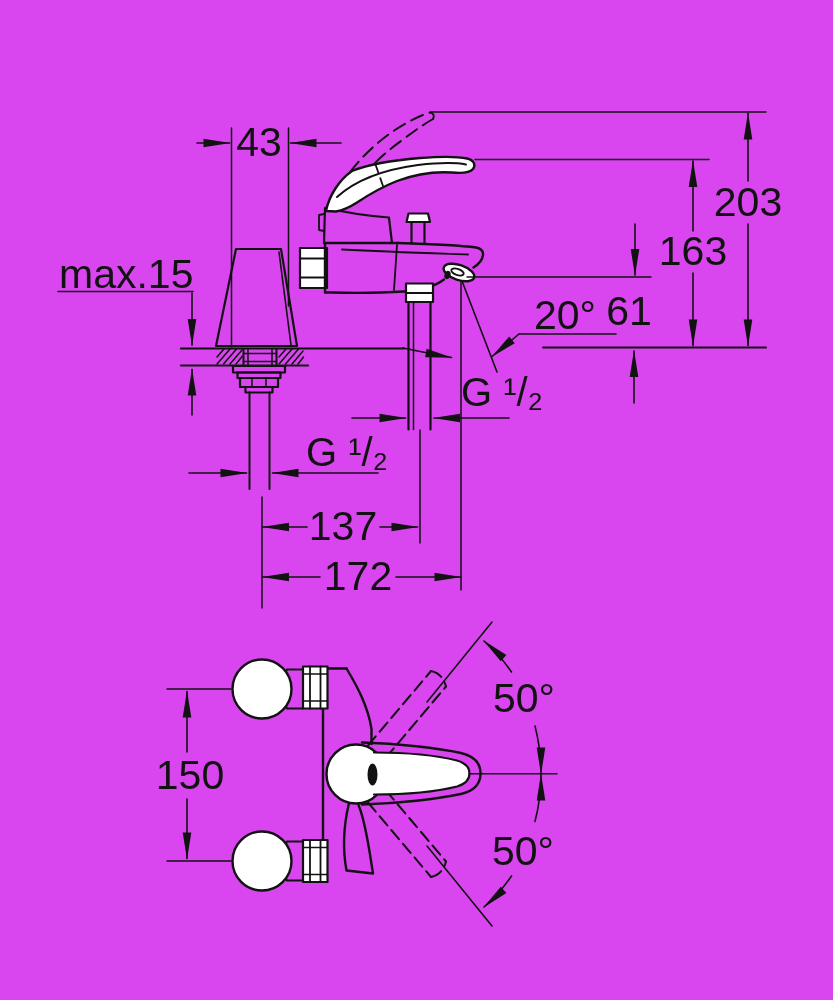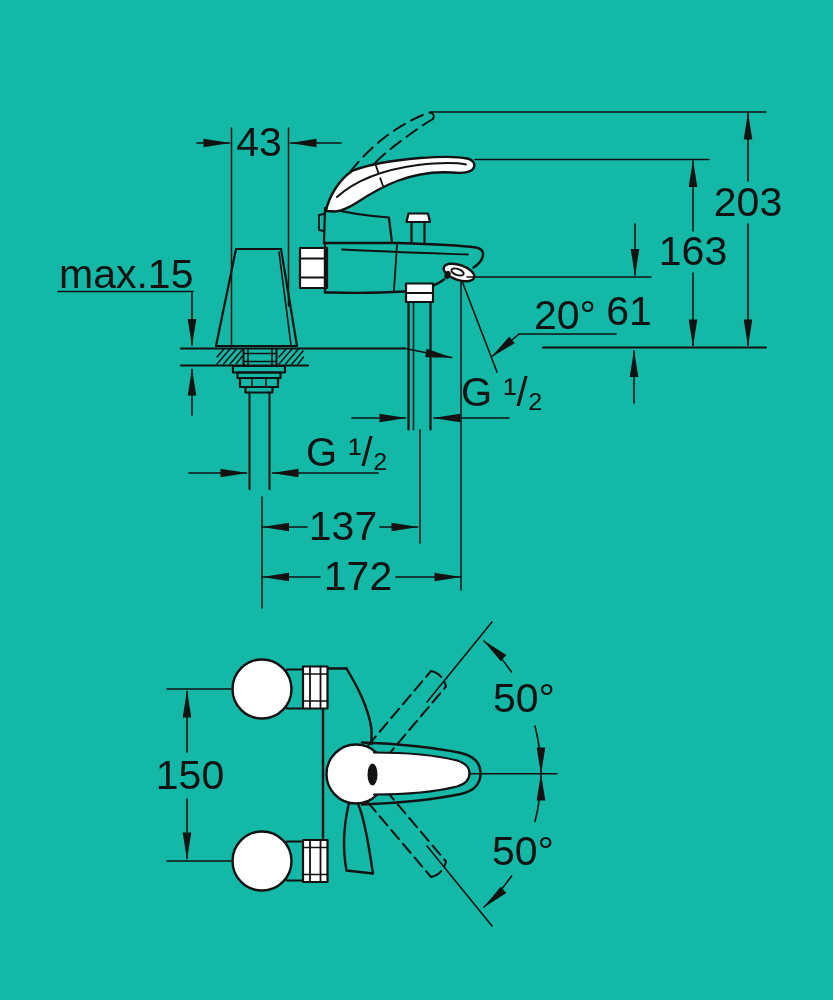--- a/index.html
+++ b/index.html
@@ -1,16 +1,16 @@
 <!DOCTYPE html>
 <html><head>
 <meta charset="utf-8">
 <style>
   html,body{margin:0;padding:0;background:#fff;}
-  .page{position:relative;width:833px;height:1000px;background:#14b8a6;overflow:hidden;
+  .page{position:relative;width:833px;height:1000px;background:#d946ef;overflow:hidden;
         font-family:"Liberation Sans", sans-serif;}
   svg{position:absolute;left:0;top:0;}
   svg text{font-family:"Liberation Sans","DejaVu Sans",sans-serif;fill:#121212;}
   .dim-t{font-size:41px;}
   .dim-s{font-size:40px;}
 </style>
 </head>
 <body>
 
 <div class="page">

